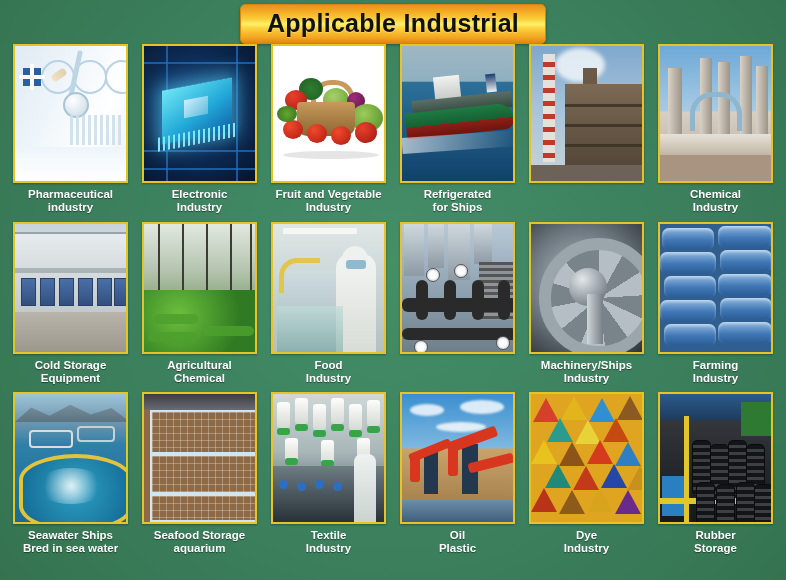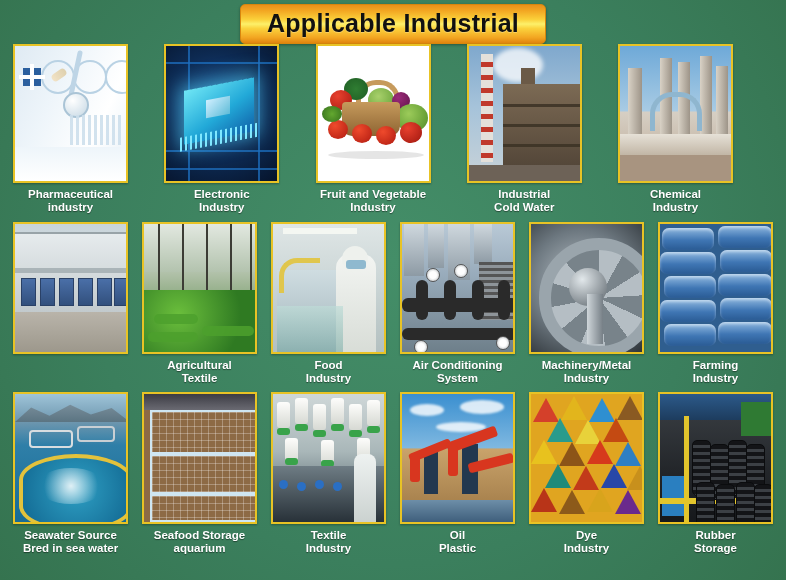--- a/index.html
+++ b/index.html
@@ -337,36 +337,48 @@
               <div class="v t3"></div>
             <div class="v t4"></div>
               <div class="v g1"></div>
             <div class="shadow"></div>
           </div>
         </div>
         <div class="caption">Fruit and Vegetable
 Industry</div>
       </div>
 
+      <div class="cell">
+        <div class="frame">
+          <div class="art a-ship">
+            <div class="sea"></div>
+              <div class="deck"></div>
+              <div class="hull"></div>
+            <div class="bridge"></div>
+              <div class="funnel"></div>
+              <div class="wake"></div>
+          </div>
+        </div>
+        <div class="caption">Refrigerated
+for Ships</div>
+      </div>
 
       <div class="cell">
         <div class="frame">
           <div class="art a-ind">
             <div class="smoke"></div>
               <div class="stack"></div>
               <div class="tower"></div>
             <div class="plant"></div>
             <div class="beam b1"></div>
               <div class="beam b2"></div>
               <div class="beam b3"></div>
             <div class="ground"></div>
           </div>
         </div>
-        <div class="caption">Industrial
-Cold Water</div>
       </div>
 
       <div class="cell">
         <div class="frame">
           <div class="art a-chem">
             <div class="col c1"></div>
               <div class="col c2"></div>
               <div class="col c3"></div>
             <div class="col c4"></div>
               <div class="col c5"></div>
@@ -390,39 +402,41 @@
               <div class="canopy"></div>
             <div class="dock" style="left:6px"></div>
               <div class="dock" style="left:25px"></div>
             <div class="dock" style="left:44px"></div>
               <div class="dock" style="left:63px"></div>
             <div class="dock" style="left:82px"></div>
               <div class="dock" style="left:99px"></div>
             <div class="ground"></div>
           </div>
         </div>
+        <div class="caption">Cold Storage
+Equipment</div>
       </div>
 
       <div class="cell">
         <div class="frame">
           <div class="art a-agri">
             <div class="roof"></div>
             <div class="beamv" style="left:14px"></div>
               <div class="beamv" style="left:38px"></div>
             <div class="beamv" style="left:62px"></div>
               <div class="beamv" style="left:86px"></div>
             <div class="beamv" style="left:106px"></div>
             <div class="crops"></div>
             <div class="row-crop" style="left:4px;bottom:10px;width:50px"></div>
             <div class="row-crop" style="left:58px;bottom:16px;width:52px"></div>
             <div class="row-crop" style="left:10px;bottom:28px;width:44px"></div>
           </div>
         </div>
         <div class="caption">Agricultural
-Textile</div>
+Chemical</div>
       </div>
 
       <div class="cell">
         <div class="frame">
           <div class="art a-food">
             <div class="lamp"></div>
               <div class="machine"></div>
               <div class="hose"></div>
             <div class="worker-body"></div>
               <div class="hood"></div>
@@ -447,33 +461,31 @@
             <div class="pipe pv" style="left:70px"></div>
             <div class="pipe pv" style="left:96px"></div>
             <div class="pipe ph"></div>
               <div class="pipe ph2"></div>
             <div class="gauge" style="left:24px;top:44px"></div>
             <div class="gauge" style="left:52px;top:40px"></div>
             <div class="gauge" style="left:12px;top:116px"></div>
             <div class="gauge" style="left:94px;top:112px"></div>
           </div>
         </div>
-        <div class="caption">Air Conditioning
-System</div>
       </div>
 
       <div class="cell">
         <div class="frame">
           <div class="art a-mach">
             <div class="gear"></div>
               <div class="hub"></div>
               <div class="shaft"></div>
           </div>
         </div>
-        <div class="caption">Machinery/Metal
+        <div class="caption">Machinery/Ships
 Industry</div>
       </div>
 
       <div class="cell">
         <div class="frame">
           <div class="art a-plas">
             <div class="bundle" style="left:2px;top:4px;width:52px;height:22px"></div>
             <div class="bundle" style="left:58px;top:2px;width:54px;height:22px"></div>
             <div class="bundle" style="left:0px;top:28px;width:56px;height:22px"></div>
             <div class="bundle" style="left:60px;top:26px;width:52px;height:22px"></div>
@@ -495,21 +507,21 @@
       <div class="cell">
         <div class="frame">
           <div class="art a-sea">
             <div class="mtn"></div>
               <div class="cage"></div>
               <div class="cage2"></div>
             <div class="pen"></div>
               <div class="foam"></div>
           </div>
         </div>
-        <div class="caption">Seawater Source
+        <div class="caption">Seawater Ships
 Bred in sea water</div>
       </div>
 
       <div class="cell">
         <div class="frame">
           <div class="art a-aqua">
             <div class="topshelf"></div>
             <div class="tank t1"></div>
               <div class="tank t2"></div>
               <div class="tank t3"></div>

